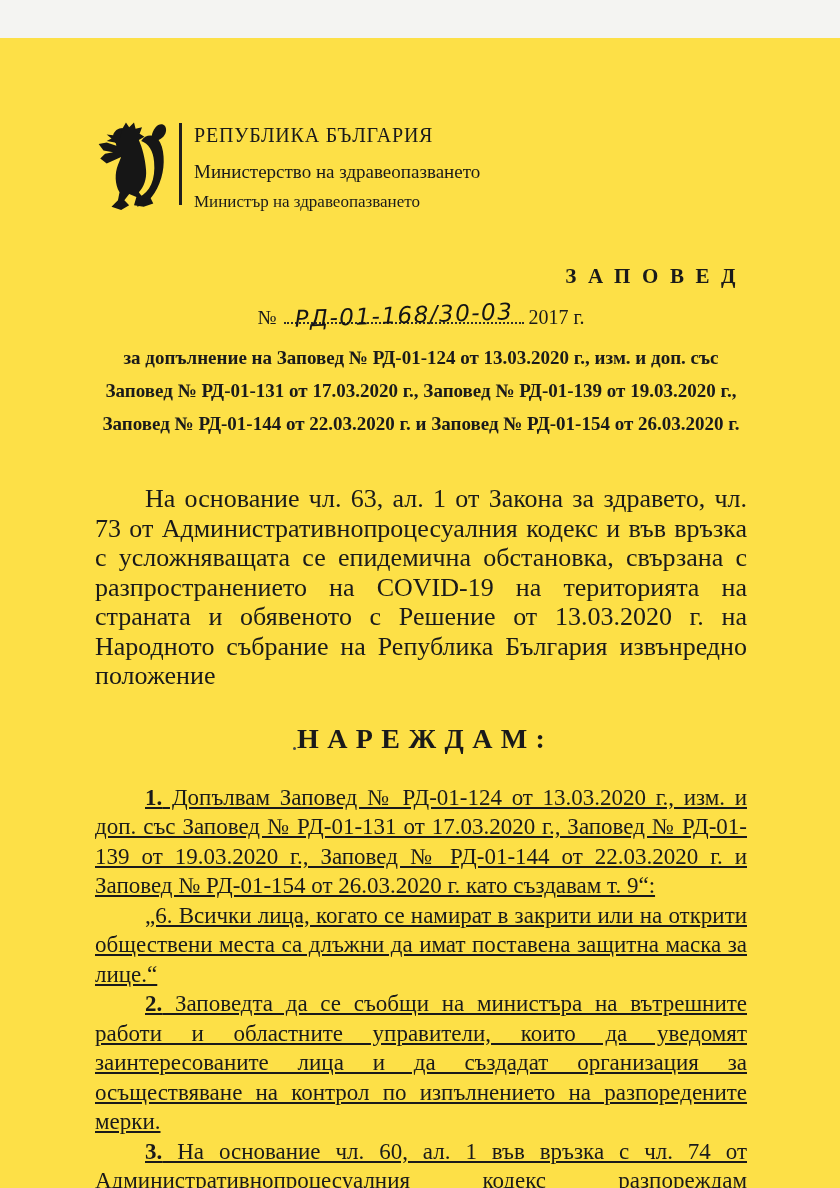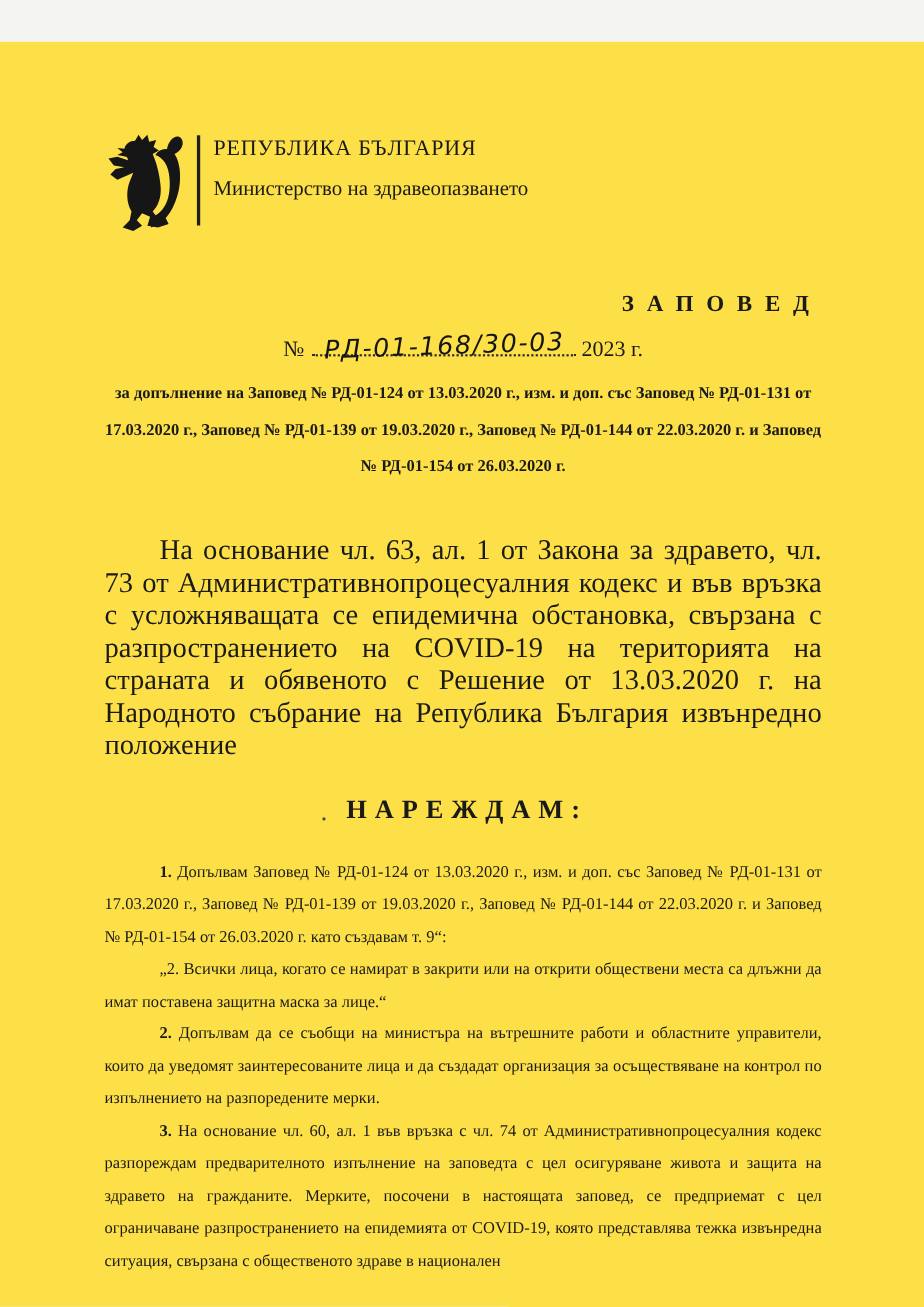--- a/index.html
+++ b/index.html
@@ -67,53 +67,54 @@
     font-size: 23px;
     letter-spacing: 1.5px;
     transform: rotate(-2deg);
     white-space: nowrap;
     color: #151515;
     text-align: center;
   }
 
   .order-subject {
     margin-top: 12px;
-    font-size: 15px; font-weight: bold;
+    font-size: 19px; font-weight: bold;
     text-align: center;
     line-height: 33px;
   }
 
   
   .preamble {
     margin-top: 44px;
     font-size: 26px;
     line-height: 29.5px;
     text-align: justify;
     text-indent: 50px;
   }
   .decree-heading {
     position: relative;
     margin: 32px 0 28px;
     text-align: center;
-    font-size: 24px; font-weight: bold;
+    font-size: 28px; font-weight: bold;
     letter-spacing: 0.3em; text-indent: 0.3em;
   }
   .stray-dot {
     position: absolute;
     left: 198px; bottom: 5px;
     width: 3px; height: 3px;
     background: #4a4a4a;
     border-radius: 50%;
   }
   .items p {
     margin: 0;
-    font-size: 15px;
+    font-size: 23px;
     line-height: 29.5px;
     text-align: justify;
     text-indent: 50px;
+    text-decoration: underline;
   }
   .item-number { font-weight: bold; }
 </style>
 </head>
 <body>
 
 <div class="page">
   <div class="content">
 
     <div class="header">
@@ -126,39 +127,40 @@
 
           <path d="M36,3 L40,9 L46,3 L48,11 L56,9 L53,17 L59,21 L52,25 C56,34 60,48 61,62 C62,74 58,84 52,90 L58,98 L66,96 L70,104 L58,108 L46,106 L49,96 L40,92 L34,100 L40,106 L30,112 L18,108 L26,100 L28,90 C22,80 22,66 26,56 L30,46 L12,54 L4,48 L10,42 L20,40 L8,38 L2,30 L12,28 L24,32 C22,24 26,14 32,10 Z"></path>
 
           <path d="M32,10 C26,10 21,14 20,19 L12,18 L18,23 L12,26 L22,28 L26,31 Z"></path>
         </g>
       </svg>
       <div class="emblem-divider"></div>
       <div class="header-text">
         <div class="header-republic">РЕПУБЛИКА БЪЛГАРИЯ</div>
         <div class="header-ministry">Министерство на здравеопазването</div>
+        <div class="header-minister">Министър на здравеопазването</div>
       </div>
     </div>
 
     <div class="order-title">ЗАПОВЕД</div>
 
     <div class="order-number-line">
-      <span>№</span><span class="order-dots"><span class="handwriting">РД-01-168/30-03</span></span><span>2023 г.</span>
+      <span>№</span><span class="order-dots"><span class="handwriting">РД-01-168/30-03</span></span><span>2017 г.</span>
     </div>
 
     <div class="order-subject">за допълнение на Заповед № РД-01-124 от 13.03.2020 г., изм. и доп. със Заповед № РД-01-131 от 17.03.2020 г., Заповед № РД-01-139 от 19.03.2020 г., Заповед № РД-01-144 от 22.03.2020 г. и Заповед № РД-01-154 от 26.03.2020 г.</div>
 
     <p class="preamble">На основание чл. 63, ал. 1 от Закона за здравето, чл. 73 от Административнопроцесуалния кодекс и във връзка с усложняващата се епидемична обстановка, свързана с разпространението на COVID-19 на територията на страната и обявеното с Решение от 13.03.2020 г. на Народното събрание на Република България извънредно положение</p>
 
     <div class="decree-heading">
       <span class="stray-dot"></span>
       <span>НАРЕЖДАМ:</span>
     </div>
 
     <div class="items">
       <p><span class="item-number">1.</span><span> Допълвам Заповед № РД-01-124 от 13.03.2020 г., изм. и доп. със Заповед № РД-01-131 от 17.03.2020 г., Заповед № РД-01-139 от 19.03.2020 г., Заповед № РД-01-144 от 22.03.2020 г. и Заповед № РД-01-154 от 26.03.2020 г. като създавам т. 9“:</span></p>
-      <p><span class="item-number"></span><span>„2. Всички лица, когато се намират в закрити или на открити обществени места са длъжни да имат поставена защитна маска за лице.“</span></p>
-      <p><span class="item-number">2.</span><span> Допълвам да се съобщи на министъра на вътрешните работи и областните управители, които да уведомят заинтересованите лица и да създадат организация за осъществяване на контрол по изпълнението на разпоредените мерки.</span></p>
+      <p><span class="item-number"></span><span>„6. Всички лица, когато се намират в закрити или на открити обществени места са длъжни да имат поставена защитна маска за лице.“</span></p>
+      <p><span class="item-number">2.</span><span> Заповедта да се съобщи на министъра на вътрешните работи и областните управители, които да уведомят заинтересованите лица и да създадат организация за осъществяване на контрол по изпълнението на разпоредените мерки.</span></p>
       <p><span class="item-number">3.</span><span> На основание чл. 60, ал. 1 във връзка с чл. 74 от Административнопроцесуалния кодекс разпореждам предварителното изпълнение на заповедта с цел осигуряване живота и защита на здравето на гражданите. Мерките, посочени в настоящата заповед, се предприемат с цел ограничаване разпространението на епидемията от COVID-19, която представлява тежка извънредна ситуация, свързана с общественото здраве в национален</span></p>
     </div>
 
   </div>
 </div>
 
 </body></html>

